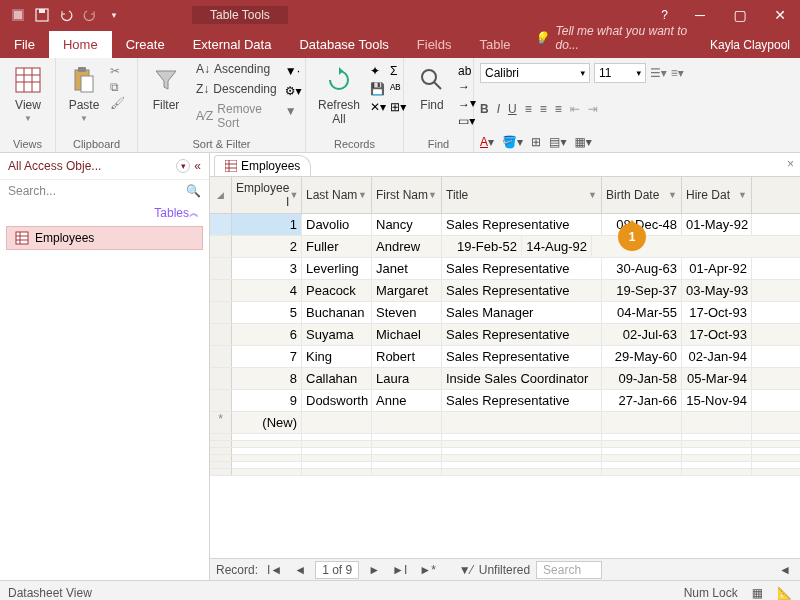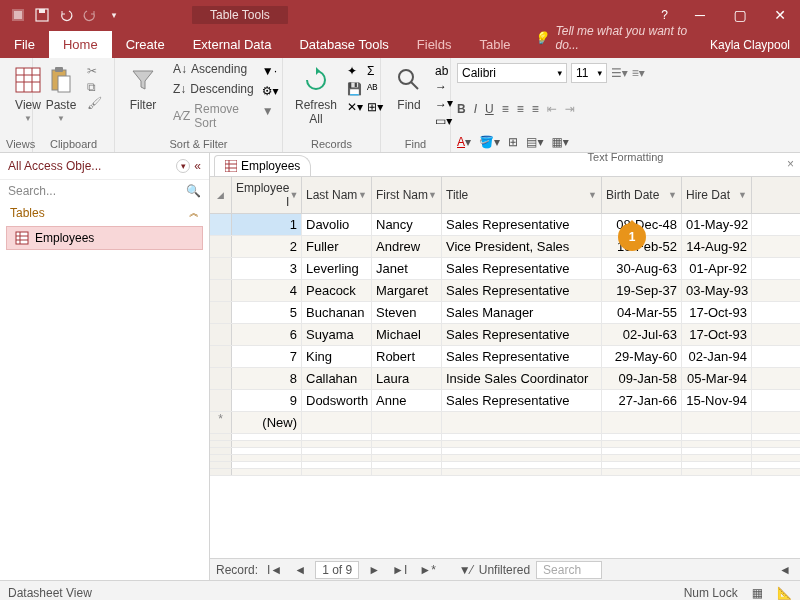--- a/index.html
+++ b/index.html
@@ -23,21 +23,21 @@
 .rgroup-label{text-align:center;font-size:11px;color:#666;padding:2px 0}
 .rbtn-lg{display:flex;flex-direction:column;align-items:center;padding:4px 6px;gap:2px;color:#444}
 .rbtn-lg .ico{width:32px;height:32px;display:flex;align-items:center;justify-content:center;font-size:22px}
 .rbtn-sm{display:flex;align-items:center;gap:4px;padding:2px 4px;color:#444;font-size:12px}
 .rstack{display:flex;flex-direction:column;gap:2px;justify-content:center}
 .fontbox{border:1px solid #ccc;background:#fff;padding:2px 4px;height:20px;display:flex;align-items:center}
 .body{position:absolute;top:153px;bottom:20px;left:0;right:0;display:flex}
 .nav{width:210px;border-right:1px solid #d4d4d4;background:#fff;display:flex;flex-direction:column}
 .nav-hdr{padding:6px 8px;display:flex;align-items:flex-end;justify-content:space-between;color:#7a1f22;font-size:17px;border-bottom:1px solid #eee}
 .nav-search{padding:4px 8px;display:flex;align-items:center;justify-content:space-between;color:#888;}
-.nav-grp{padding:4px 10px;font-size:12px;color:#a16207;display:flex;justify-content:space-between;align-items:center}
+.nav-grp{padding:4px 10px;font-size:12px;color:#8b5cf6;display:flex;justify-content:flex-end;align-items:center}
 .nav-item{margin:2px 6px;padding:4px 8px;background:#f8d7d8;border:1px solid #e8b7b8;display:flex;align-items:center;gap:6px}
 .main{flex:1;display:flex;flex-direction:column;position:relative}
 .doctabs{height:24px;display:flex;align-items:flex-end;border-bottom:1px solid #d4d4d4;padding-left:4px;position:relative}
 .doctab{border:1px solid #d4d4d4;border-bottom:none;background:#fff;padding:3px 10px;display:flex;align-items:center;gap:4px;border-radius:4px 12px 0 0;font-size:12px}
 .close-x{position:absolute;right:6px;top:4px;color:#888}
 .grid{flex:1;overflow:hidden;display:flex;flex-direction:column;background:#fff}
 .gh{display:flex;background:#f3f1ec;border-bottom:1px solid #d4d4d4}
 .ghc{border-right:1px solid #d4d4d4;padding:4px 4px;display:flex;align-items:center;justify-content:space-between;color:#333;font-size:12px}
 .drop{color:#888;font-size:9px}
 .gr{display:flex;border-bottom:1px solid #e8e8e8}
@@ -112,21 +112,21 @@
   <div class="tab ctx">Fields</div>
   <div class="tab ctx">Table</div>
   <div class="tellme">
     <span>💡</span>
     <span>Tell me what you want to do...</span>
   </div>
   <div class="user">Kayla Claypool</div>
 </div>
 
 <div class="ribbon">
-  <div class="rgroup" style="width:33px">
+  <div class="rgroup" style="width:56px">
     <div class="rgroup-body">
       <div class="rbtn-lg">
         <span class="ico">
             <svg width="28" height="28">
               <rect x="2" y="2" width="24" height="24" fill="#fff" stroke="#a4373a"></rect>
               <line x1="2" y1="9" x2="26" y2="9" stroke="#a4373a"></line>
               <line x1="2" y1="16" x2="26" y2="16" stroke="#a4373a"></line>
               <line x1="10" y1="2" x2="10" y2="26" stroke="#a4373a"></line>
               <line x1="18" y1="2" x2="18" y2="26" stroke="#a4373a"></line>
             </svg>
@@ -234,21 +234,21 @@
     </div>
     <div class="rgroup-label">Find</div>
   </div>
   <div class="rgroup" style="flex:1;border-right:none">
     <div class="rgroup-body" style="flex-direction:column;gap:19px;padding-top:3px">
       <div style="display:flex;gap:4px;align-items:center">
         <div class="fontbox" style="width:110px">
             <span>Calibri</span>
             <span style="margin-left:auto;font-size:9px">▾</span>
           </div>
-        <div class="fontbox" style="width:36px">
+        <div class="fontbox" style="width:52px">
             <span>11</span>
             <span style="margin-left:auto;font-size:9px">▾</span>
           </div>
         <span style="opacity:.5">☰▾</span>
         <span style="opacity:.5">≡▾</span>
       </div>
       <div style="display:flex;gap:8px;align-items:center;color:#555">
         <b>B</b>
         <i>I</i>
         <u>U</u>
@@ -259,21 +259,20 @@
         <span style="opacity:.5">⇥</span>
       </div>
       <div style="display:flex;gap:8px;align-items:center;color:#555">
         <span><u style="color:#c00">A</u>▾</span>
         <span>🪣▾</span>
         <span>⊞</span>
         <span>▤▾</span>
         <span>▦▾</span>
       </div>
     </div>
-    <div class="rgroup-label">Text Formatting</div>
   </div>
 </div>
 
 <div class="body">
   <div class="nav">
     <div class="nav-hdr">
       <span>All Access Obje...</span>
       <span style="display:flex;gap:4px">
         <span style="border:1px solid #ccc;border-radius:50%;width:14px;height:14px;font-size:9px;display:flex;align-items:center;justify-content:center">▾</span>
         <span>«</span>
@@ -354,21 +353,20 @@
             <div class="gc c-fn">Nancy</div>
             <div class="gc c-ti">Sales Representative</div>
             <div class="gc c-bd">08-Dec-48</div>
             <div class="gc c-hd">01-May-92</div>
           </div>
           <div class="gr">
             <div class="rowsel"></div>
             <div class="gc c-id">2</div>
             <div class="gc c-ln">Fuller</div>
             <div class="gc c-fn">Andrew</div>
-            <div class="gc c-ti">Vice President, Sales</div>
             <div class="gc c-bd">19-Feb-52</div>
             <div class="gc c-hd">14-Aug-92</div>
           </div>
           <div class="gr">
             <div class="rowsel"></div>
             <div class="gc c-id">3</div>
             <div class="gc c-ln">Leverling</div>
             <div class="gc c-fn">Janet</div>
             <div class="gc c-ti">Sales Representative</div>
             <div class="gc c-bd">30-Aug-63</div>

